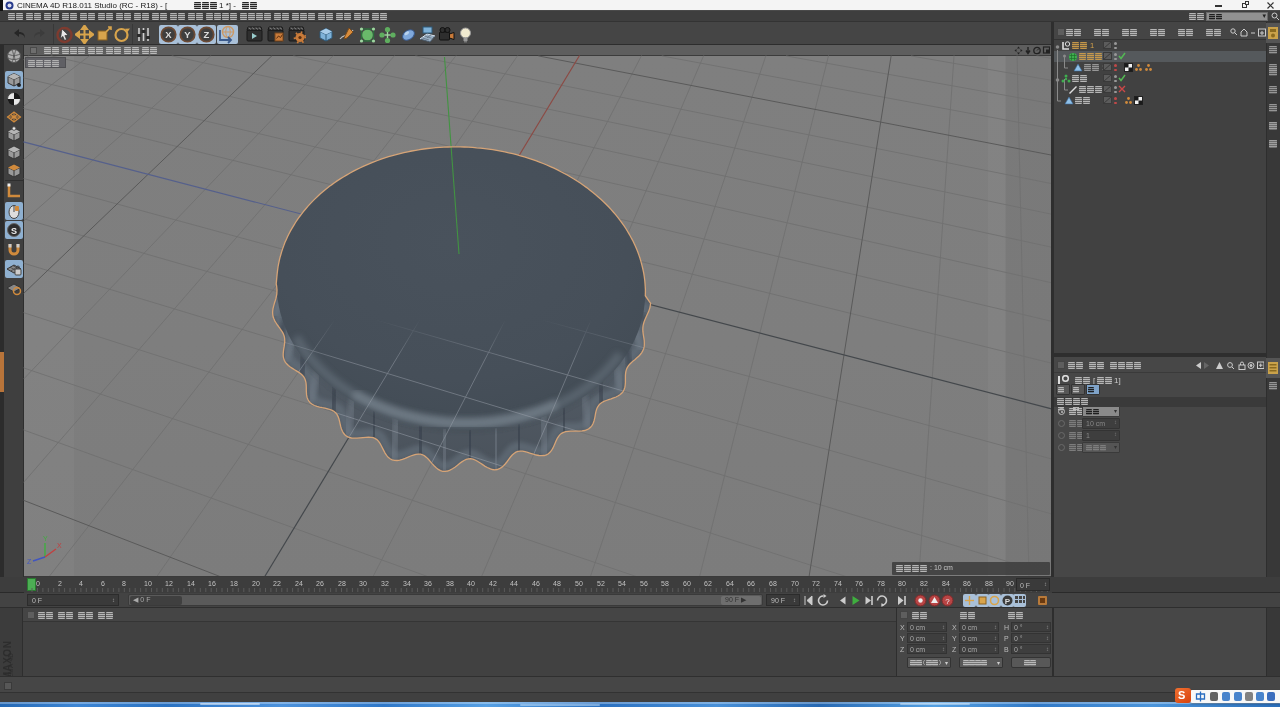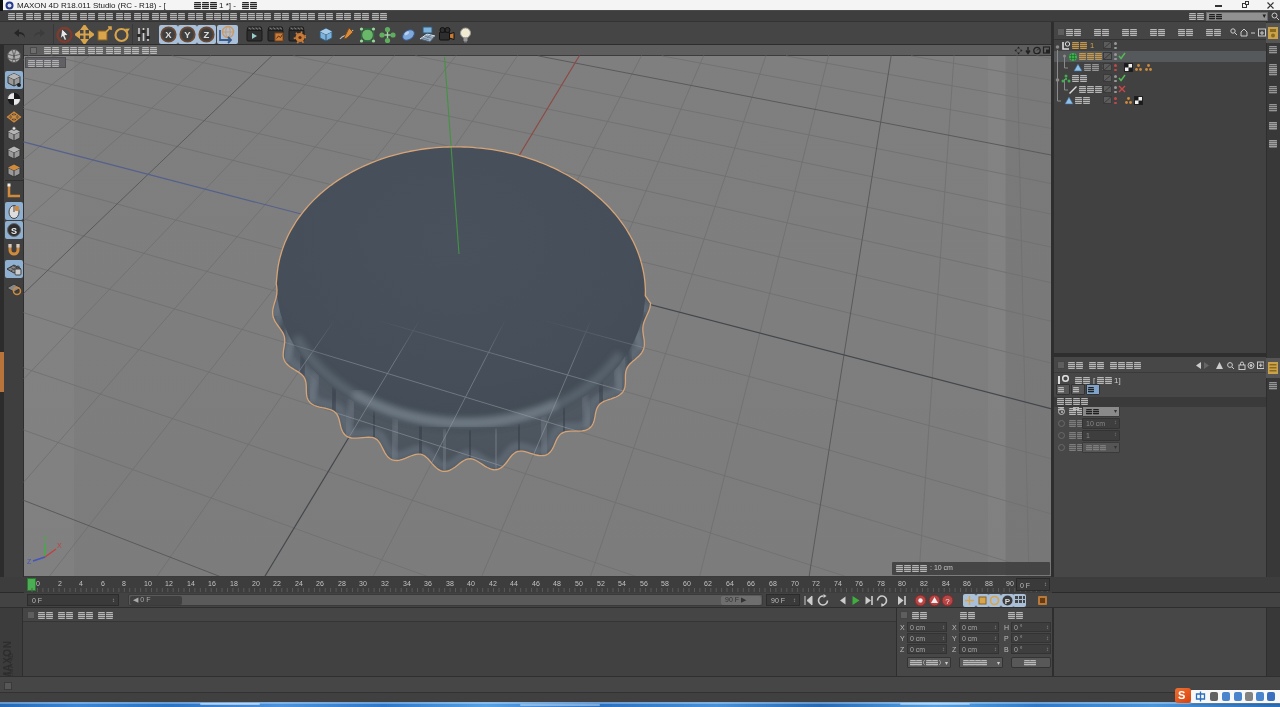--- a/index.html
+++ b/index.html
@@ -12,21 +12,21 @@
 i.zg{background:repeating-linear-gradient(180deg,rgba(130,130,130,.9) 0 1px,rgba(130,130,130,.3) 1px 2px)}
 i.zq{background:repeating-linear-gradient(180deg,rgba(160,160,160,.9) 0 1px,rgba(160,160,160,.3) 1px 2px)}
 .t{position:absolute;white-space:nowrap}
 </style></head><body>
 <div class="abs" style="left:0;top:0;width:1280px;height:11px;background:#f4f4f4;border-bottom:1px solid #4a4a4a">
 <div class="abs" style="left:0;top:0;width:3px;height:11px;background:#111"></div>
 <svg class="abs" style="left:5px;top:1px" width="9" height="9">
       <circle cx="4.5" cy="4.5" r="4" fill="#273a8c"></circle>
       <circle cx="4.5" cy="4.5" r="2" fill="#fff" opacity=".85"></circle>
     </svg>
-<div class="t" style="left:17px;top:1px;font-size:8px;color:#181818">MAXON 4D R18.011 Studio (RC - R18) - [</div>
+<div class="t" style="left:17px;top:1px;font-size:8px;color:#181818">CINEMA 4D R18.011 Studio (RC - R18) - [</div>
 <div class="t" style="left:194px;top:2px"><i class="z zd" style="width:7px;height:7px;margin-right:1px"></i><i class="z zd" style="width:7px;height:7px;margin-right:1px"></i><i class="z zd" style="width:7px;height:7px;margin-right:1px"></i></div>
 <div class="t" style="left:219px;top:1px;font-size:8px;color:#181818">1 *] - </div>
 <div class="t" style="left:242px;top:2px"><i class="z zd" style="width:7px;height:7px;margin-right:1px"></i><i class="z zd" style="width:7px;height:7px;margin-right:1px"></i></div>
 <div class="abs" style="left:1215px;top:5px;width:7px;height:1.5px;background:#333"></div>
 <div class="abs" style="left:1242px;top:2.5px;width:5px;height:5px;border:1px solid #333"></div>
 <div class="abs" style="left:1245px;top:1px;width:4px;height:4px;border:1px solid #333;background:#f4f4f4"></div>
 <svg class="abs" style="left:1267px;top:2px" width="7" height="7">
       <path d="M0.5 0.5 L6.5 6.5 M6.5 0.5 L0.5 6.5" stroke="#333" stroke-width="1.2"></path>
     </svg>
 </div>

